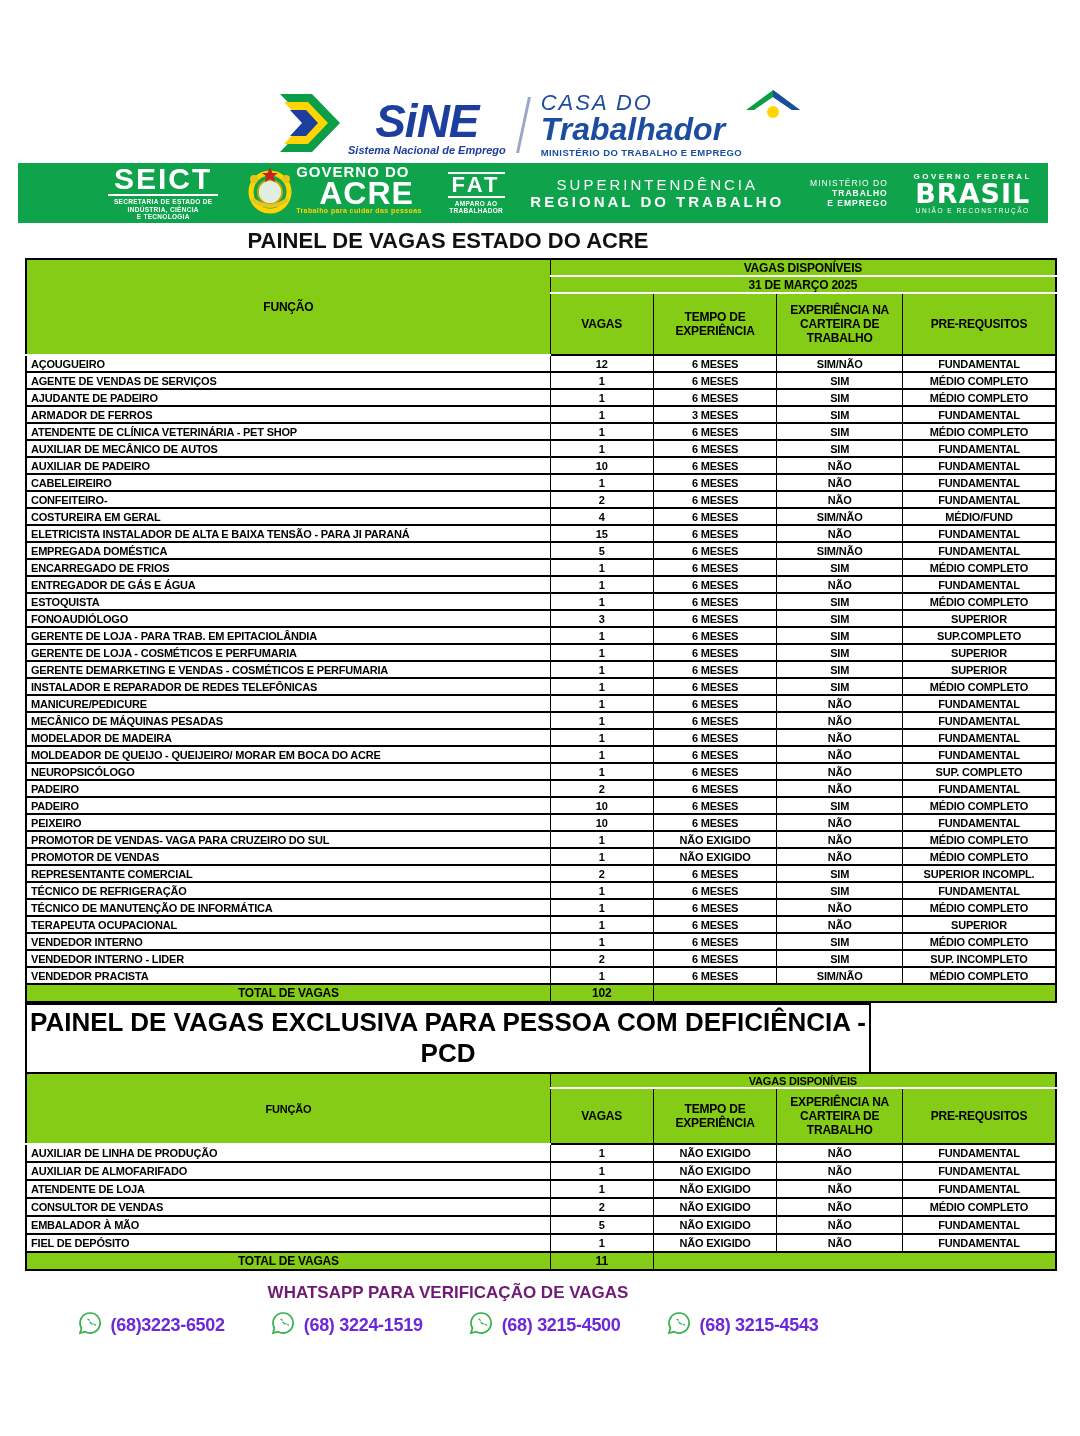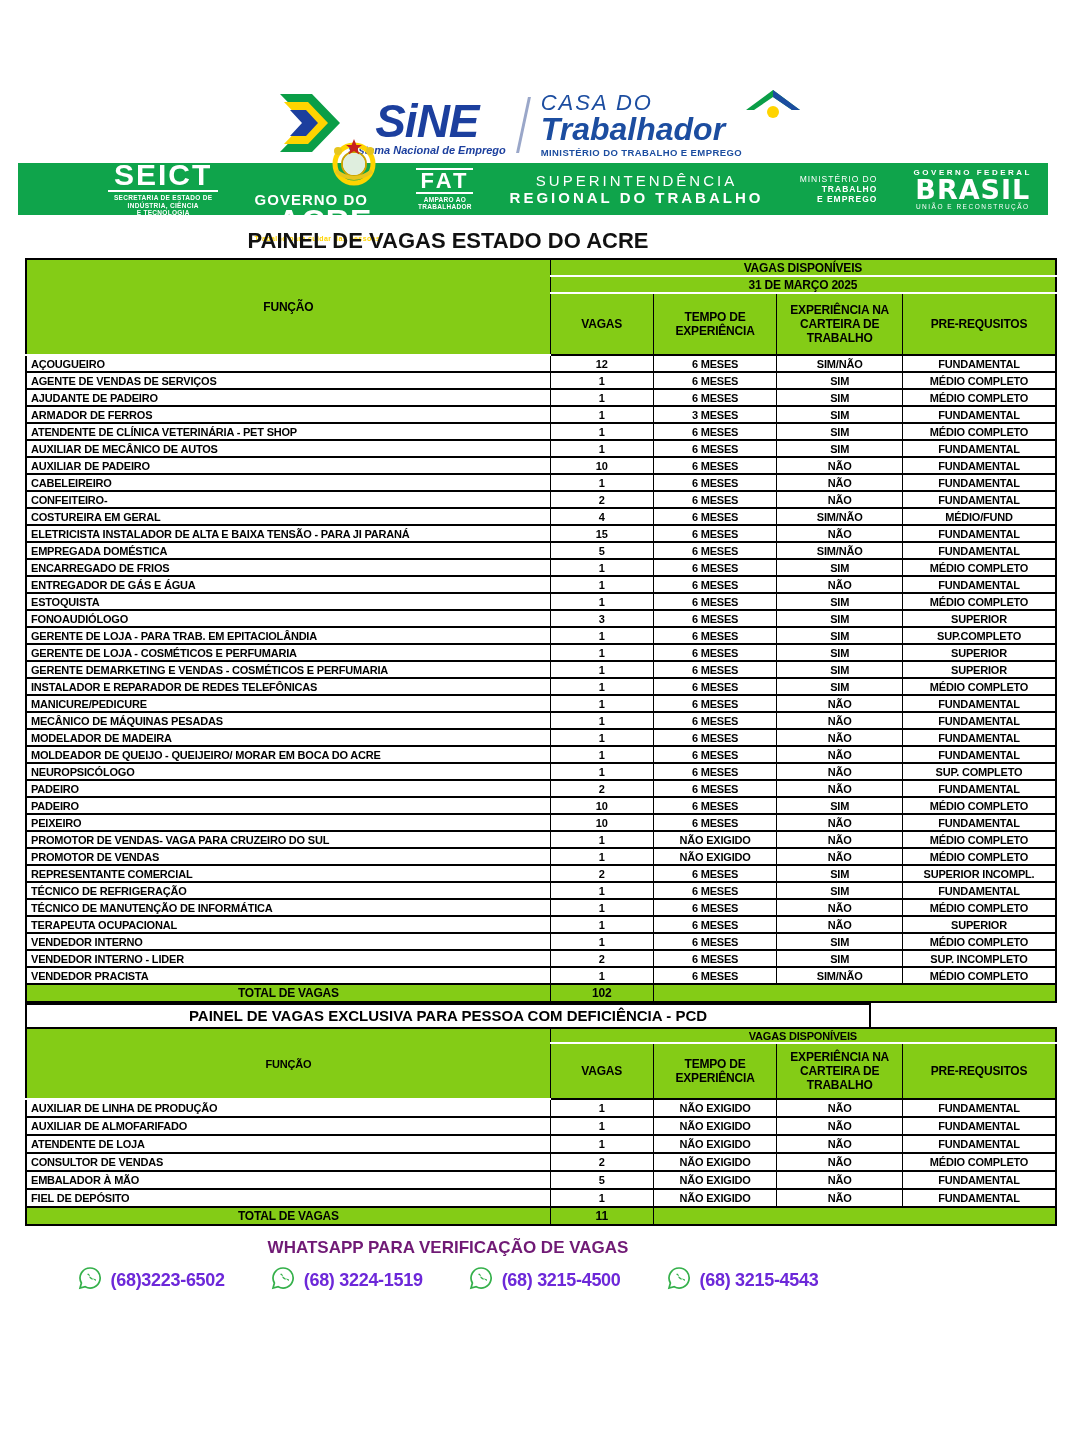--- a/index.html
+++ b/index.html
@@ -14,25 +14,25 @@
   .sine-name { font-size:46px; font-weight:bold; font-style:italic; letter-spacing:-1px; line-height:44px; }
   .sine-sub { font-size:11px; font-weight:bold; font-style:italic; margin-top:1px; }
   .logo-divider { width:3px; height:56px; background:#9aa7c9; transform:skewX(-12deg); }
   .casa-block { color:#1c4da0; position:relative; text-align:left; padding-right:60px; }
   .casa-top { font-size:22px; font-style:italic; letter-spacing:2px; line-height:22px; }
   .casa-name { font-size:32px; font-weight:bold; font-style:italic; line-height:30px; letter-spacing:0; }
   .casa-sub { font-size:9.5px; font-weight:bold; letter-spacing:.4px; margin-top:3px; }
   .casa-roof { position:absolute; right:0; top:-4px; }
 
   
-  .banner { position:absolute; top:163px; left:18px; width:1030px; height:52px; background:#0fa44b; color:#fff; display:flex; align-items:center; justify-content:space-between; padding:4px 16px 4px 90px; }
+  .banner { position:absolute; top:163px; left:18px; width:1030px; height:60px; background:#0fa44b; color:#fff; display:flex; align-items:center; justify-content:space-between; padding:4px 16px 4px 90px; }
   .seict { text-align:center; }
   .seict-name { font-size:30px; font-weight:bold; letter-spacing:2px; line-height:28px; border-bottom:2px solid #fff; padding:0 6px 1px; }
   .seict-sub { font-size:6.5px; font-weight:bold; line-height:7.5px; margin-top:2px; letter-spacing:.3px; }
-  .acre-wrap { display:flex; align-items:flex-end; gap:0;flex-direction:column; }
+  .acre-wrap { display:flex; align-items:flex-start; gap:0; }
   .acre-text { text-align:left; }
   .acre-top { font-size:15px; font-weight:bold; letter-spacing:1px; line-height:14px; }
   .acre-name { font-size:32px; font-weight:bold; letter-spacing:1px; line-height:28px;margin-left:23px; }
   .acre-tag { font-size:7px; color:#ffd400; font-weight:bold; letter-spacing:.4px; }
   .fat { text-align:center; }
   .fat-name { font-size:22px; font-weight:bold; letter-spacing:3px; line-height:20px; border-top:2px solid #fff; border-bottom:2px solid #fff; padding:1px 4px; }
   .fat-sub { font-size:6.5px; font-weight:bold; line-height:7.5px; margin-top:2px; letter-spacing:.3px; }
   .srt { text-align:center; }
   .srt-l1 { font-size:15px; letter-spacing:3px; line-height:17px; }
   .srt-l2 { font-size:15px; font-weight:bold; letter-spacing:3px; line-height:17px; }
@@ -52,21 +52,21 @@
   td, th { font-size:11px; font-weight:bold; color:#000; letter-spacing:-0.2px; overflow:hidden; white-space:nowrap; }
   .gray { background:#84cc16; }
   .hdr-banner td { text-align:center; font-size:12px; height:17px; border-bottom:2px solid #fff; }
   .hdr-date td { text-align:center; font-size:12px; height:17px; border-bottom:2px solid #fff; }
   .hdr-cols td { text-align:center; font-size:12px; height:62px; vertical-align:middle; white-space:normal; line-height:14px; padding:0 6px; }
   .funcao-hd { text-align:center; font-size:13px; vertical-align:middle; }
   tbody td { height:17px; border-bottom:2px solid #000; padding:0 4px; }
   td.c-funcao { text-align:left; }
   td.c-center { text-align:center; }
   .total-row td { height:18px; text-align:center; font-size:12px; }
-  .pcd-title { border:2px solid #000; border-bottom:none; text-align:center; font-size:15px; font-weight:bold; padding:2px 0 3px; margin-top:0; letter-spacing:0; }
+  .pcd-title { border:2px solid #000; border-bottom:none; text-align:center; font-size:26px; font-weight:bold; padding:2px 0 3px; margin-top:0; letter-spacing:0; }
   .pcd-hdr-banner td { text-align:center; font-size:11px; height:15px; border-bottom:2px solid #fff; }
   .pcd-hdr-cols td { text-align:center; font-size:12px; height:56px; vertical-align:middle; white-space:normal; line-height:14px; }
   .pcd-body td { height:18px; }
 
   
   .footer { margin-top:12px; text-align:center; }
   .footer-title { font-size:17px; font-weight:bold; letter-spacing:0; color:#701a75; }
   .phones { display:flex; justify-content:center; align-items:center; gap:46px; margin-top:8px; }
   .phone-item { display:flex; align-items:center; gap:9px; }
   .phone-num { font-size:18px; font-weight:bold; letter-spacing:-0.3px; color:#6d28d9; }

